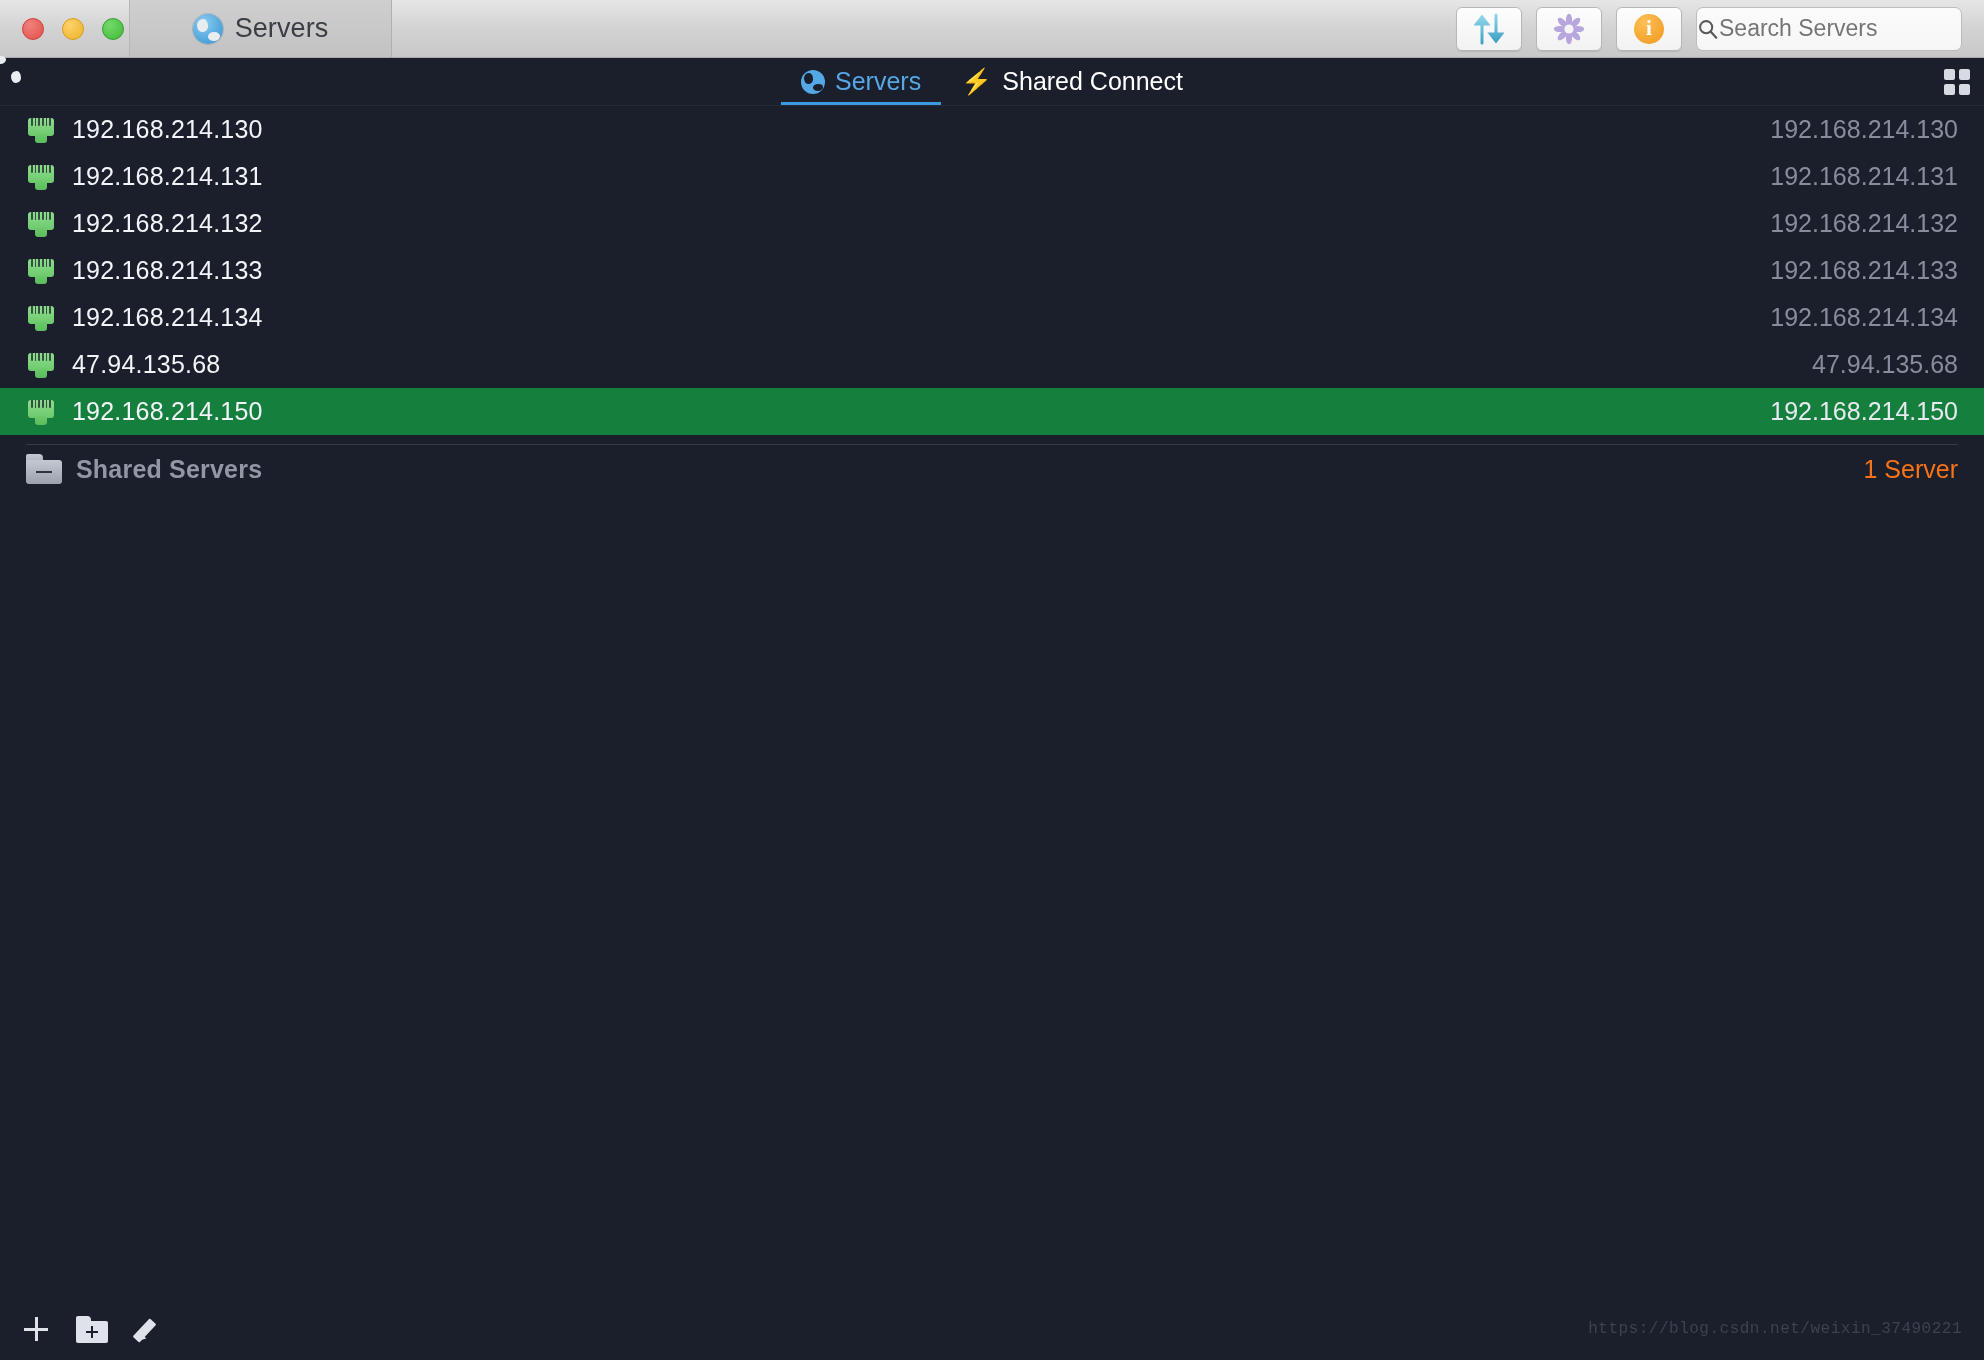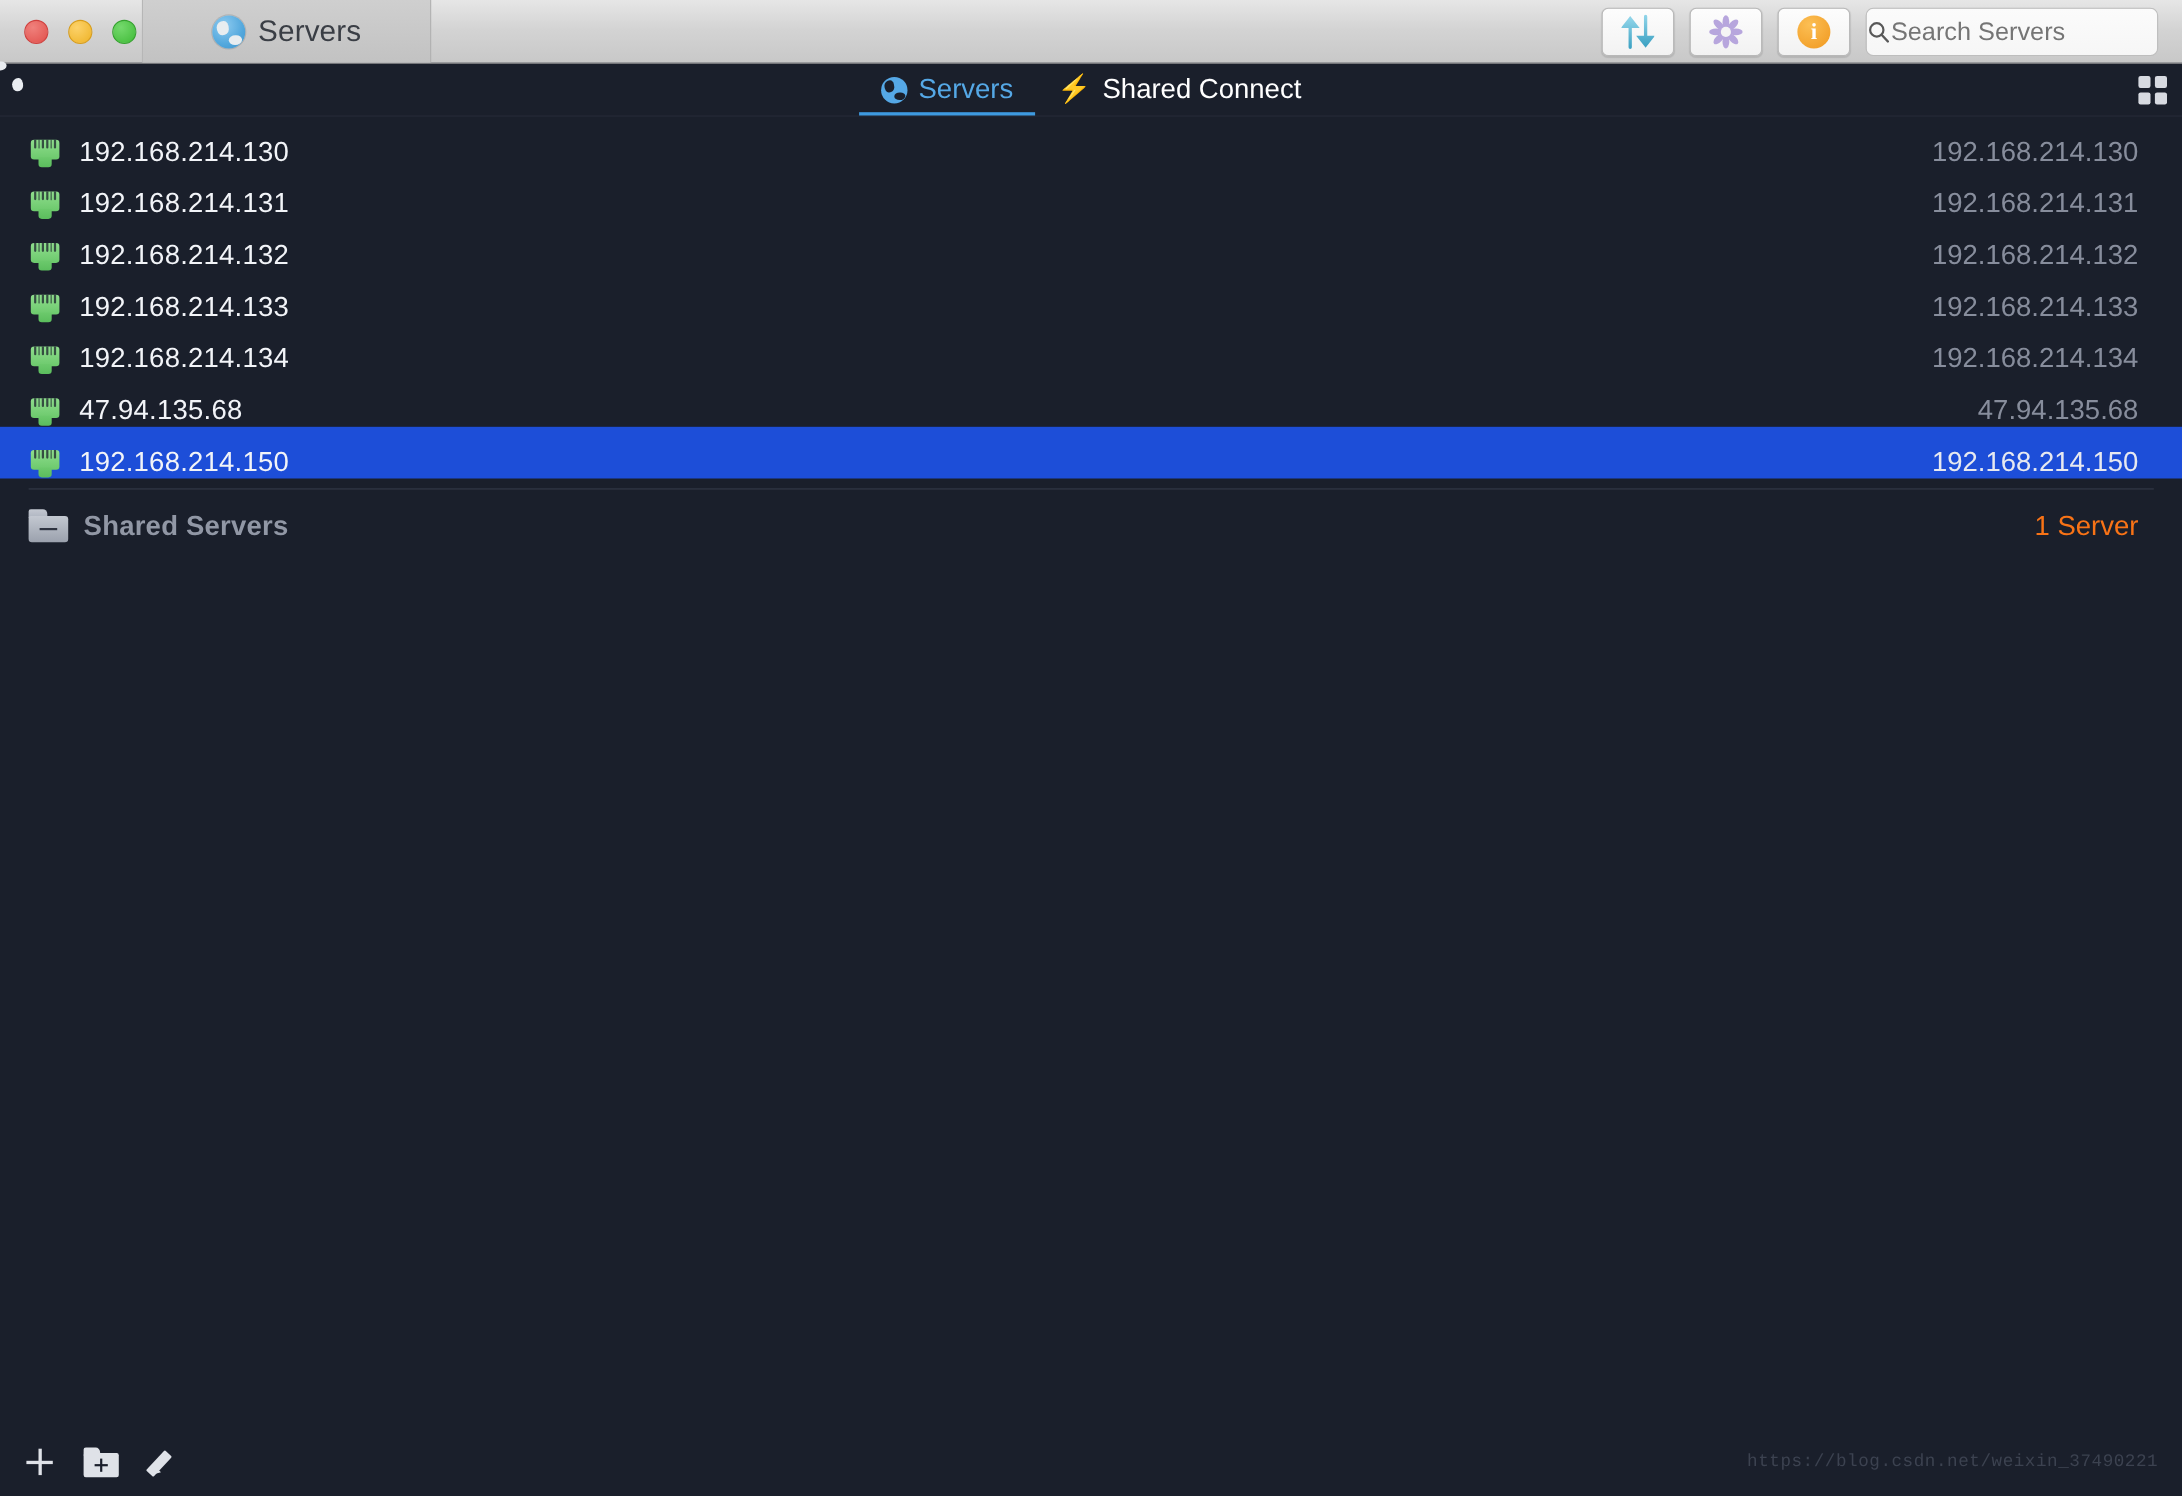--- a/index.html
+++ b/index.html
@@ -171,25 +171,25 @@
     transform: translateY(-50%);
     display: grid; grid-template-columns: 11px 11px;
     grid-template-rows: 11px 11px; gap: 4px;
   }
   .grid-icon i { background: #d7dae1; border-radius: 2px; display: block; }
 
   
   .list { position: relative; }
   .row {
     height: 47px;
-    display: flex; align-items: flex-end;
-    padding: 0 40px 0 26px;
+    display: flex; align-items: center;
+    padding: 0 26px 0 26px;
     color: #f2f4f8;
   }
-  .row.selected { background: #1d4ed8; }
+  .row.selected { background: #15803d; }
   .row .rj45 { width: 30px; height: 28px; flex: none; position: relative; margin-right: 16px; }
   .rj45 .body {
     position: absolute; left: 2px; top: 2px;
     width: 26px; height: 18px;
     background: linear-gradient(180deg, #8fdd8d 0%, #6cc96c 100%);
     border-radius: 3px;
   }
   .rj45 .tab-b {
     position: absolute; left: 9px; top: 18px;
     width: 12px; height: 9px;

